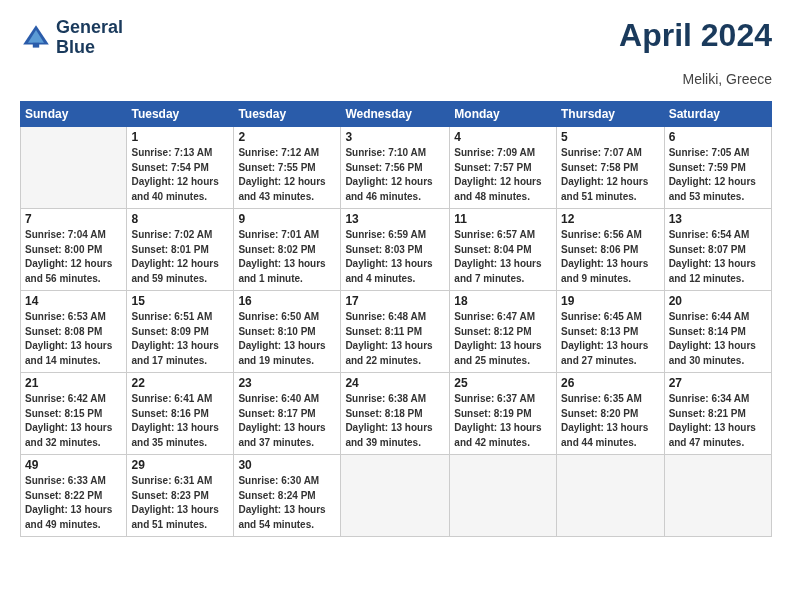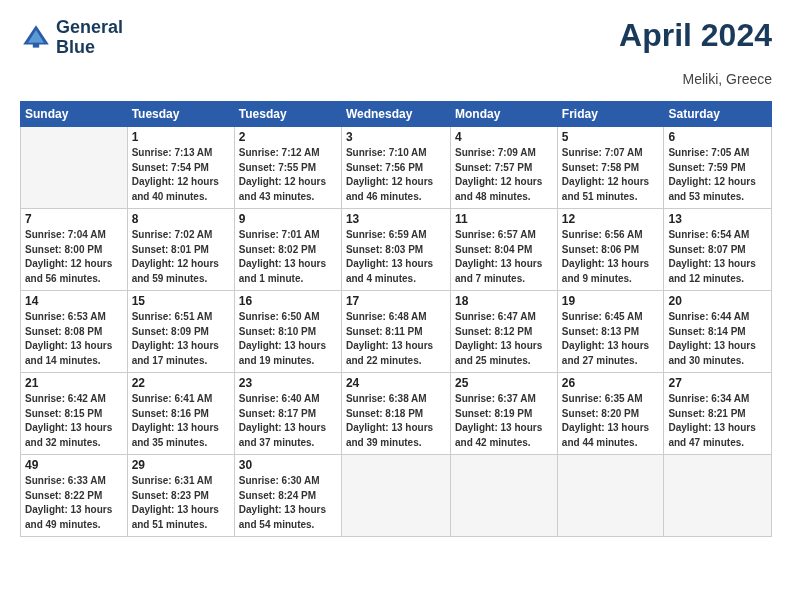--- a/index.html
+++ b/index.html
@@ -115,21 +115,21 @@
   </div>
 
   <table class="calendar">
     <thead>
       <tr>
         <th>Sunday</th>
         <th>Tuesday</th>
         <th>Tuesday</th>
         <th>Wednesday</th>
         <th>Monday</th>
-        <th>Friday</th>
+        <th>Thursday</th>
         <th>Saturday</th>
       </tr>
     </thead>
     <tbody id="calendar-body">
     <tr class="week-row">
           <td class="empty"></td>
           <td>
             <span class="day-num">1</span>
             <div class="day-info">Sunrise: 7:13 AM<br>Sunset: 7:54 PM<br>Daylight: 12 hours<br>and 40 minutes.</div>
           </td>

